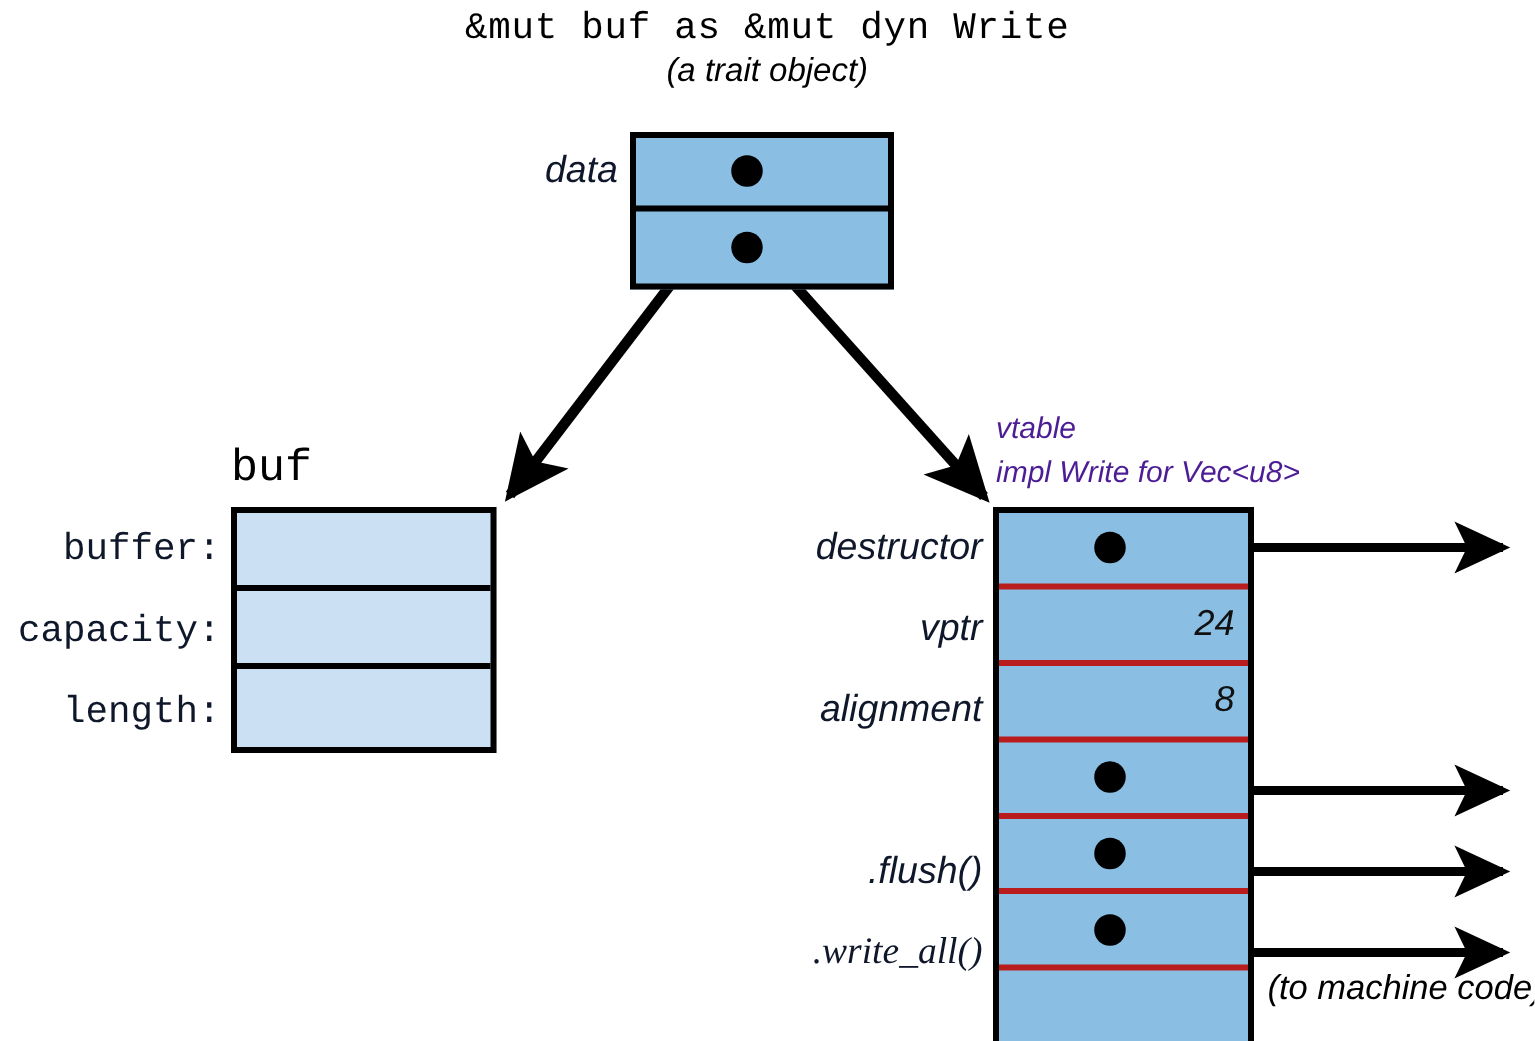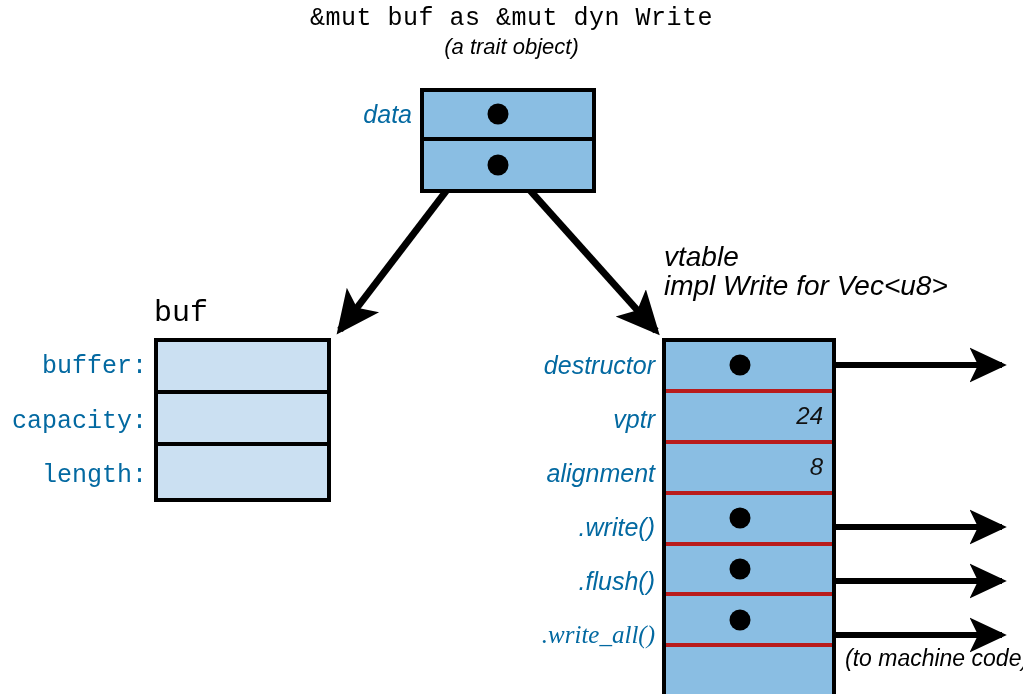--- a/index.html
+++ b/index.html
@@ -94,39 +94,39 @@
     width: 21px; height: 21px;
     border-radius: 50%;
     background: #000;
   }
 
   
   .row-label {
     position: absolute;
     text-align: right;
     font-size: 25px;
-    color: #0369a1;
+    color: #0f172a;
     white-space: nowrap;
     transform: translateY(-50%);
   }
   .label-left-trait { right: 611px; width: 300px; }
   .label-left-buf   { right: 876px; width: 320px; }
   .label-left-vt    { right: 368px; width: 340px; }
 
   
   #buf-caption {
     left: 154px; top: 296px; width: 177px;
     text-align: left;
     font-size: 30px;
   }
   #vtable-caption {
-    left: 664px; top: 242px;
-    font-size: 28px;
+    left: 664px; top: 272px;
+    font-size: 20px;
     line-height: 29px;
-    color: #000000;
+    color: #4c1d95;
     white-space: nowrap;
   }
   #machine-code-note {
     left: 845px; top: 645px;
     font-size: 23px;
     color: #000;
     white-space: nowrap;
   }
 
   svg.overlay {
@@ -204,19 +204,18 @@
     </div>
     <div class="cell">
       <span class="cell-dot"></span>
     </div>
     <div class="cell"></div>
   </div>
 
   <div class="row-label ital label-left-vt" style="top:365px;">destructor</div>
   <div class="row-label ital label-left-vt" style="top:419px;">vptr</div>
   <div class="row-label ital label-left-vt" style="top:473px;">alignment</div>
-  <div class="row-label ital label-left-vt" style="top:527px;">.write()</div>
   <div class="row-label ital label-left-vt" style="top:581px;">.flush()</div>
   <div class="row-label ital label-left-vt" style="top:635px;font-family:Liberation Serif, serif;">.write_all()</div>
 
   <div class="abs ital" id="machine-code-note">(to machine code)</div>
 
 </div>
 
 </body></html>

